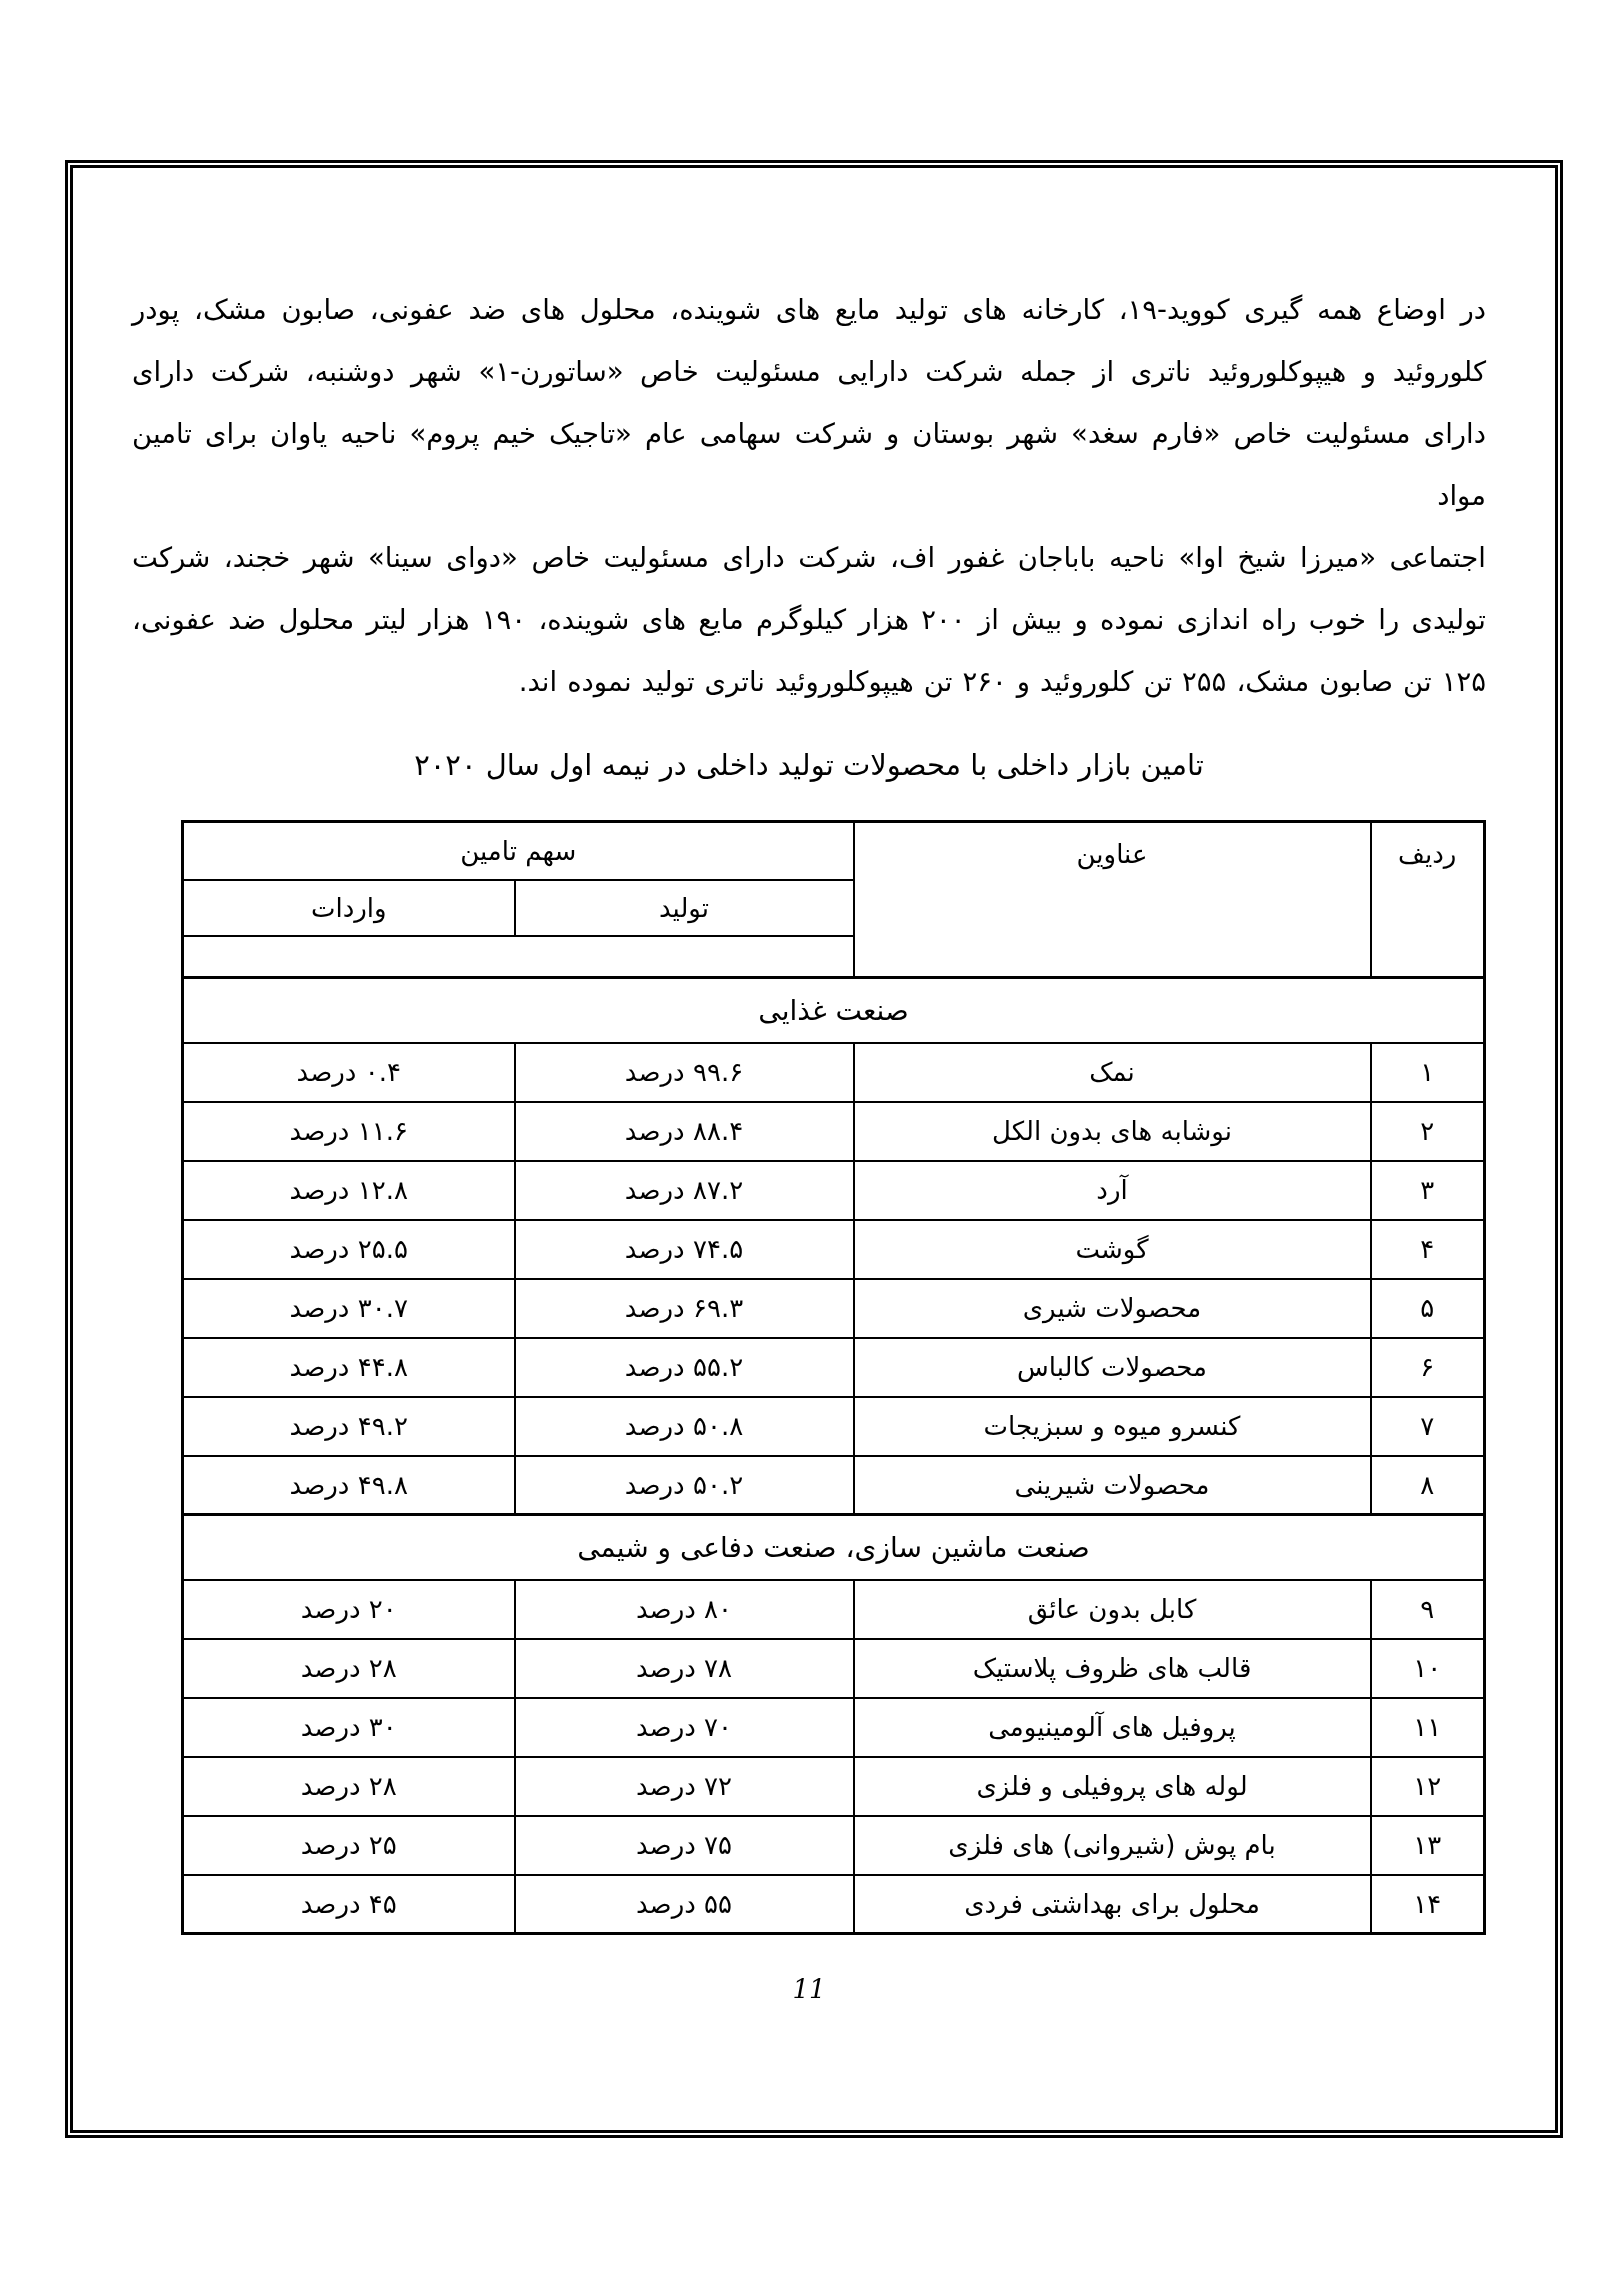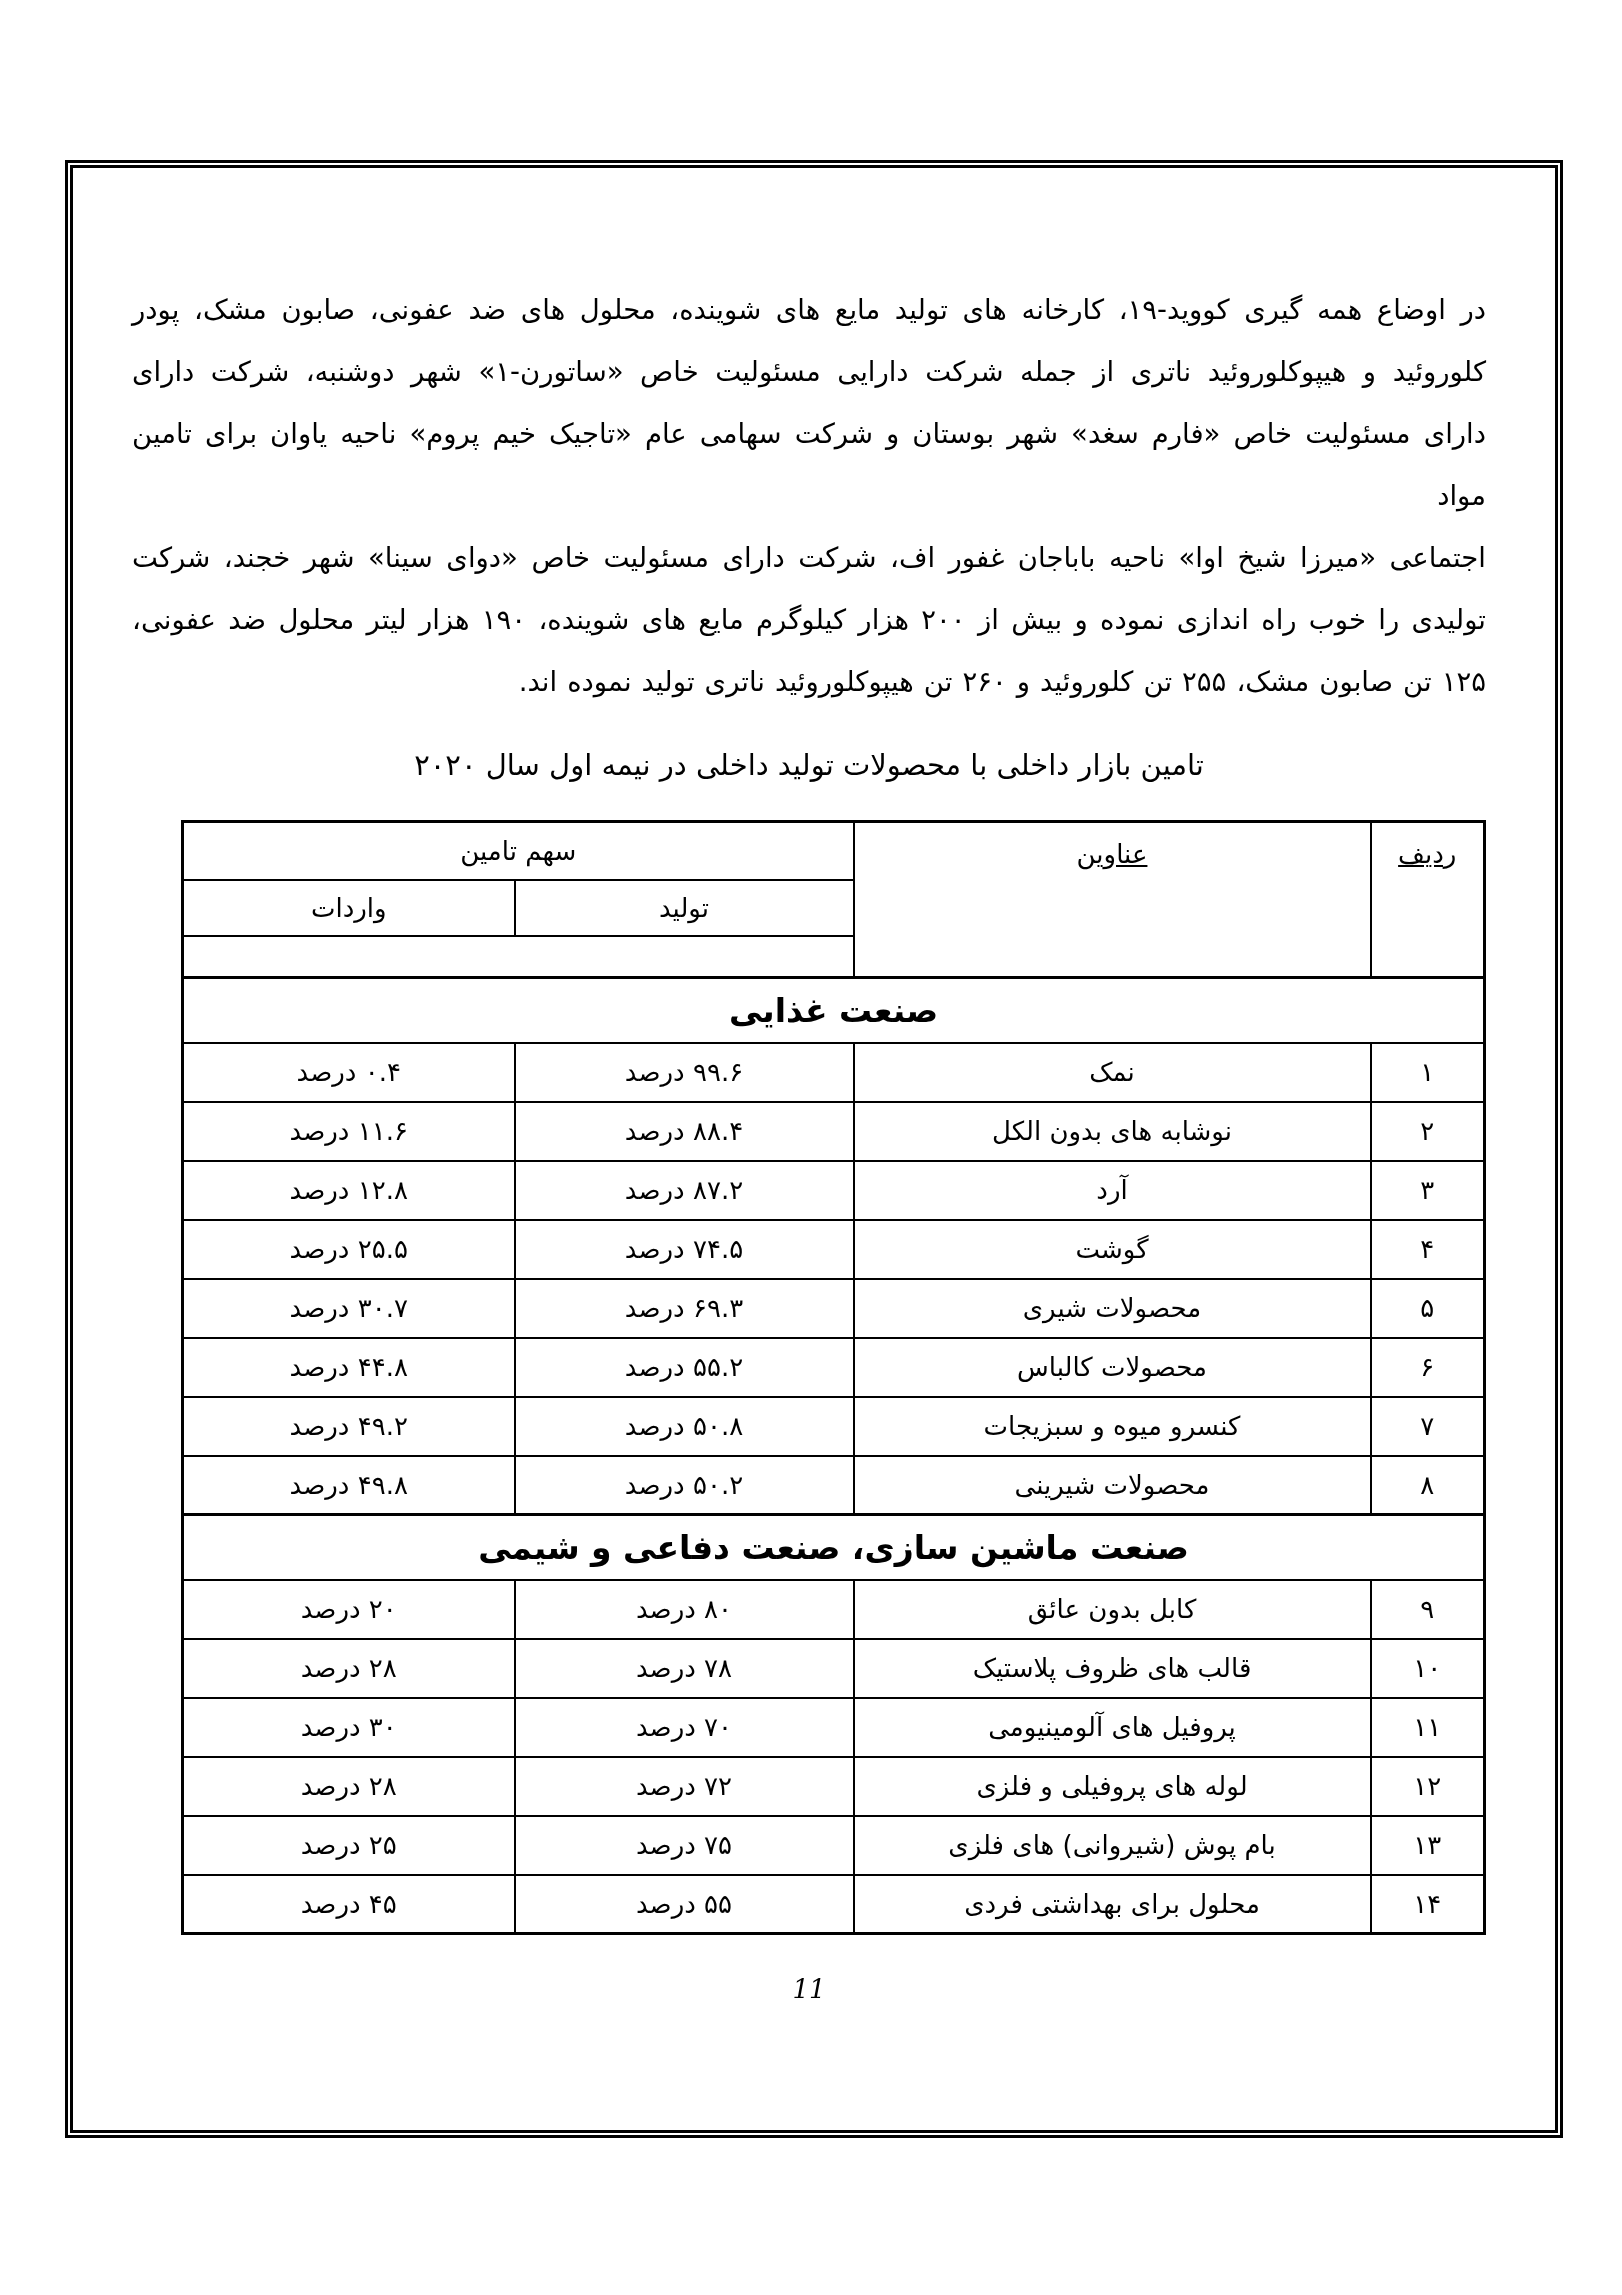--- a/index.html
+++ b/index.html
@@ -58,26 +58,26 @@
     border: 2px solid #000;
     text-align: center;
     vertical-align: middle;
     font-size: 26px;
     padding: 0 5.2px;
     overflow: hidden;
   }
   tr.h-row1 { height: 58px; }
   tr.h-row2 { height: 56px; }
   tr.h-row3 { height: 42px; }
-  td.span-head { vertical-align: top; padding-top: 15.7px; text-decoration: underline; }
+  td.span-head { vertical-align: top; padding-top: 15.7px; }
   td.supply-head { border-bottom-width: 2.6px; }
   tr.section-row { height: 65px; }
   tr.section-row td {
-    font-weight: bold;
-    font-size: 33px;
+    font-weight: normal;
+    font-size: 28px;
     border-top: 3.3px solid #000;
     border-bottom: 2.6px solid #000;
   }
   tr.data-row { height: 59px; }
   .page-number {
     margin-top: 39px;
     text-align: center;
     font-size: 26px;
     font-style: italic;
     font-family: "DejaVu Serif", serif;

